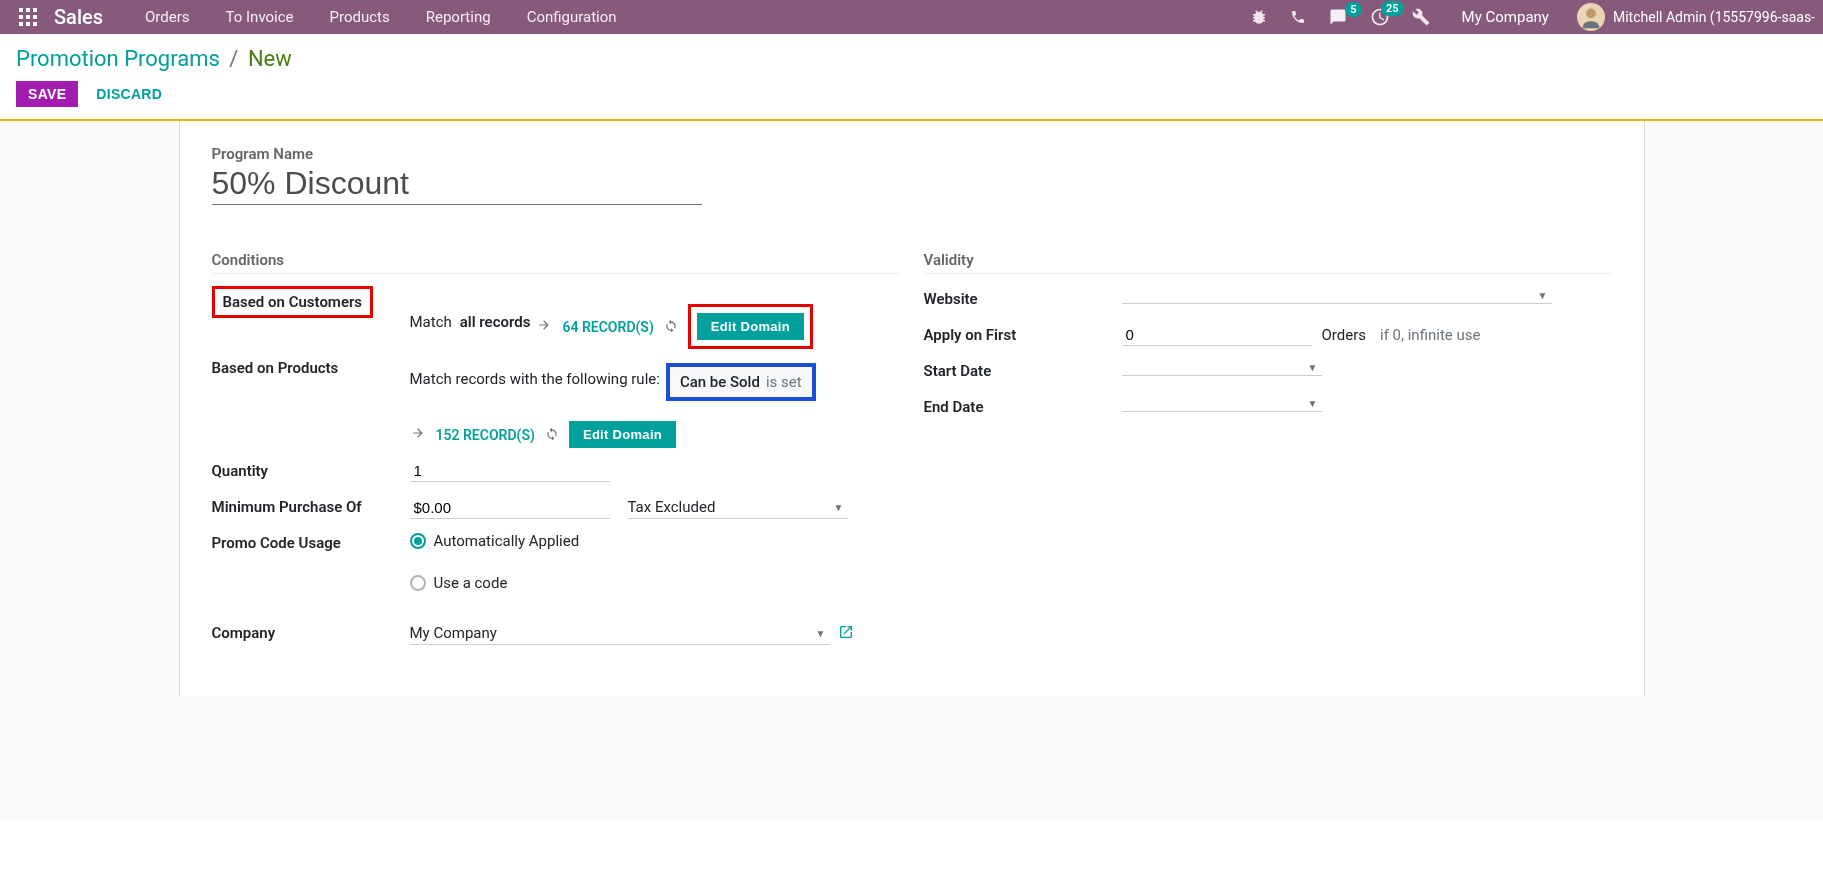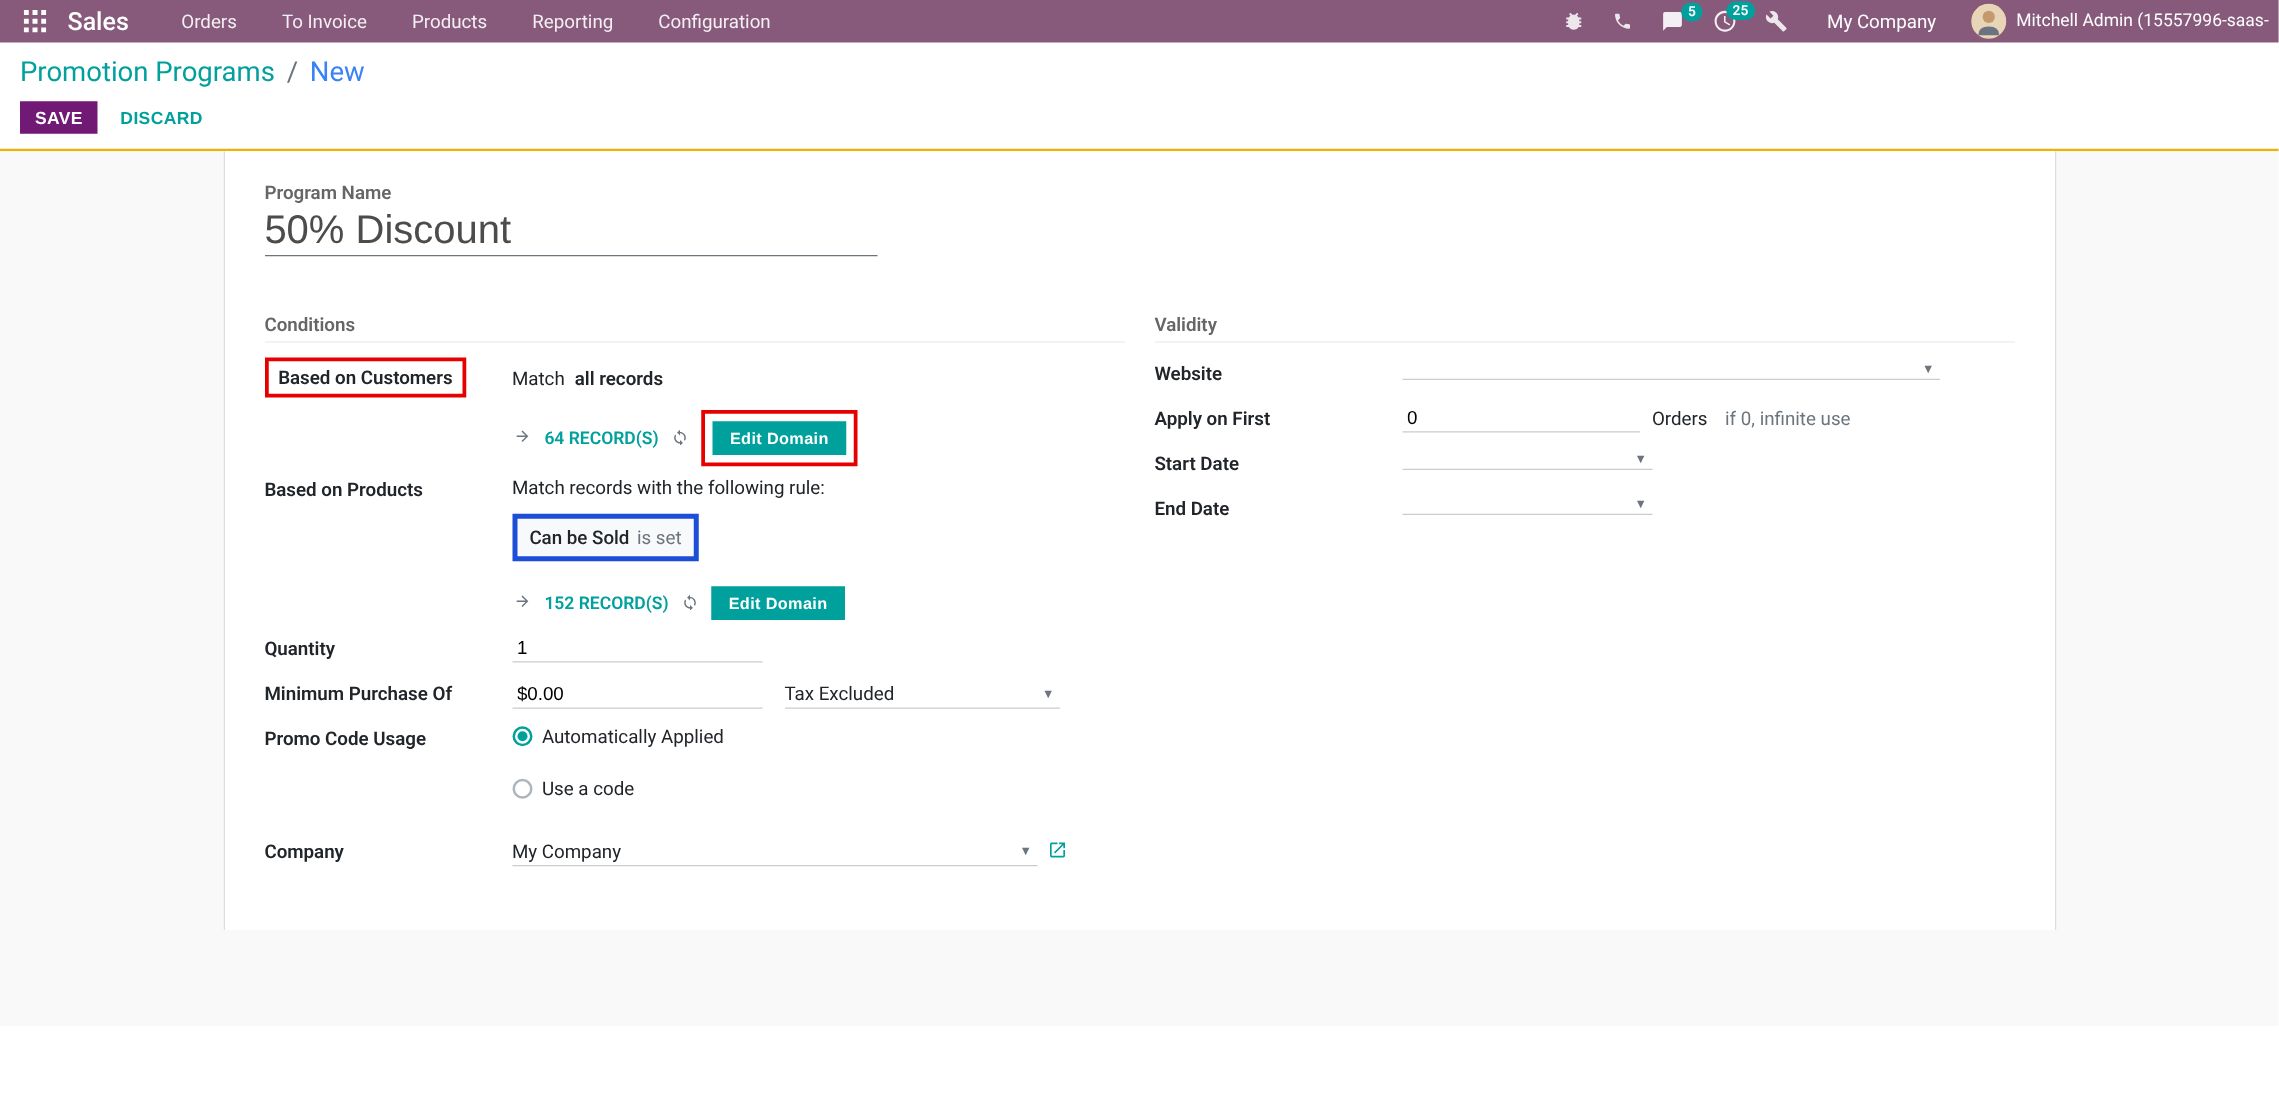--- a/index.html
+++ b/index.html
@@ -18,40 +18,40 @@
 .navbar .company { color: #fff; font-size: 15px; margin: 0 14px; cursor: pointer; }
 .navbar .user { display: flex; align-items: center; gap: 8px; cursor: pointer; }
 .avatar { width: 28px; height: 28px; border-radius: 50%; background: #d4a574; display: flex; align-items: center; justify-content: center; overflow: hidden; }
 .avatar svg { width: 28px; height: 28px; }
 
 
 .control-panel { padding: 12px 16px; border-bottom: 2px solid #eab308; }
 .breadcrumb { font-size: 22px; font-weight: 400; margin-bottom: 10px; display: flex; align-items: center; }
 .breadcrumb .bc-link { color: #00a09d; cursor: pointer; }
 .breadcrumb .bc-sep { color: #6c757d; margin: 0 4px; }
-.breadcrumb .bc-current { color: #3b82f6; }
+.breadcrumb .bc-current { color: #4d7c0f; }
 .cp-buttons { display: flex; gap: 6px; align-items: center; }
 .btn { border: none; padding: 5px 12px; font-size: 14px; font-weight: 600; cursor: pointer; text-transform: uppercase; letter-spacing: 0.3px; }
-.btn-primary { background: #701a75; color: #fff; }
+.btn-primary { background: #a21caf; color: #fff; }
 .btn-secondary-text { background: transparent; color: #00a09d; font-weight: 600; }
 
 
 .form-bg { background: #f9f9f9; padding: 0 0 40px; min-height: 700px; }
 .form-sheet { background: #fff; max-width: 1466px; margin: 0 auto; padding: 24px 32px 40px; border-left: 1px solid #ddd; border-right: 1px solid #ddd; }
 .form-label-top { color: #666; font-size: 15px; font-weight: 600; margin-bottom: 2px; }
 .title-input { font-size: 32px; font-weight: 500; color: #4c4c4c; border: none; border-bottom: 1px solid #6c757d; padding: 0 0 2px 0; width: 490px; outline: none; }
 
 .section-group { display: flex; gap: 24px; margin-top: 46px; }
 .group { flex: 1; min-width: 0; }
 .group-title { font-size: 15px; font-weight: 600; color: #666; border-bottom: 1px solid #e9ecef; padding-bottom: 4px; margin-bottom: 12px; }
 
 .field-row { display: flex; align-items: flex-start; margin-bottom: 8px; min-height: 28px; }
 .field-label { width: 198px; flex-shrink: 0; font-weight: 600; font-size: 15px; color: #212529; padding-top: 4px; }
 .field-widget { flex: 1; display: flex; align-items: center; flex-wrap: wrap; gap: 4px; padding-top: 2px; }
-.field-widget-col { flex-direction: column; align-items: flex-start; gap: 6px; }
+.field-widget-col { flex-direction: row; align-items: center; gap: 6px; }
 
 .highlight-red { border: 3px solid #e60000; padding: 4px 8px; }
 .hl-label-wrap { border: 3px solid #e60000; padding: 4px 8px; width: fit-content; margin-bottom: 6px; }
 .hl-label-wrap .field-label-inner { font-weight: 600; font-size: 15px; }
 
 .domain-line { display: flex; align-items: center; gap: 8px; font-size: 15px; color: #212529; }
 .domain-line .match-label { color: #212529; }
 .domain-line .match-bold { font-weight: 600; }
 .domain-action-line { display: flex; align-items: center; gap: 10px; margin-top: 6px; }
 .records-link { color: #00a09d; font-weight: 600; font-size: 14px; cursor: pointer; display: flex; align-items: center; gap: 6px; }

